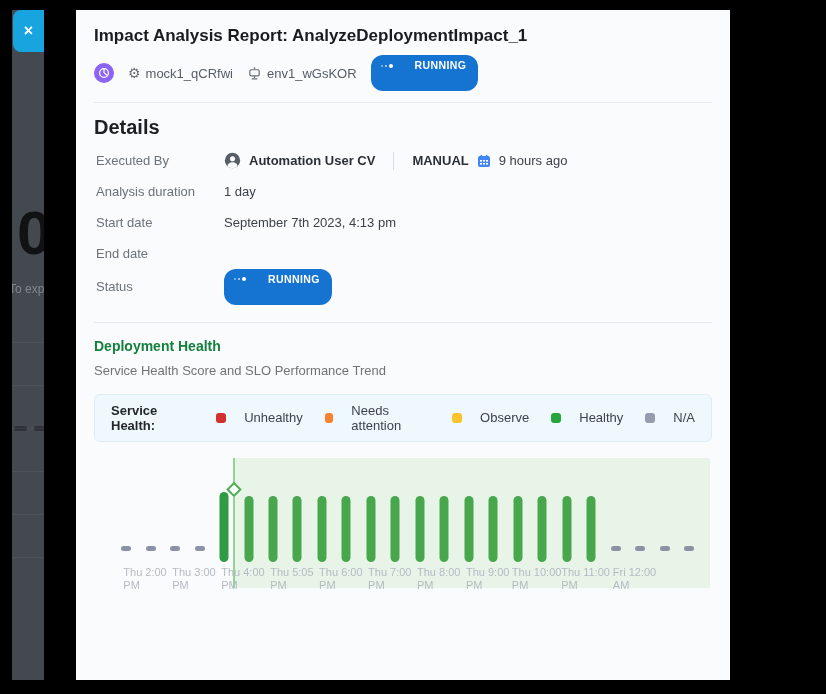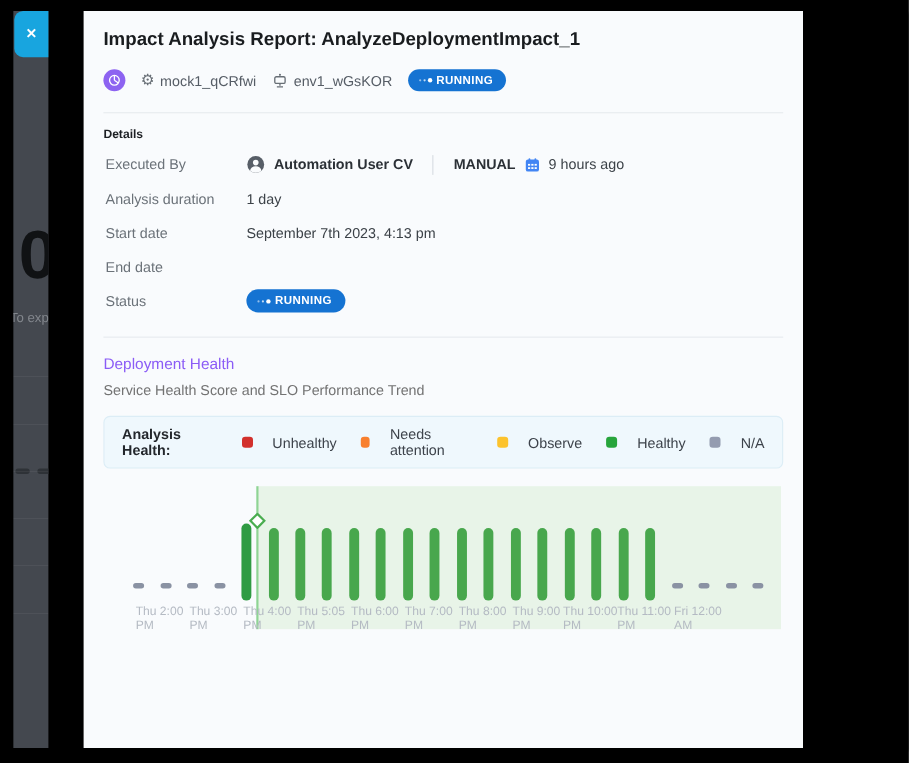--- a/index.html
+++ b/index.html
@@ -23,39 +23,39 @@
       border-radius:8px 0 0 8px;color:#fff;font-size:16px;font-weight:700;cursor:pointer;
       display:flex;align-items:center;justify-content:center;font-family:"Liberation Sans",sans-serif;}
 
   .title{margin:14px 0 0;font-size:17px;line-height:24px;font-weight:700;color:#191c1f;}
 
   .meta-row{margin-top:13px;display:flex;align-items:center;gap:14px;height:24px;}
   .avatar{width:20px;height:20px;border-radius:50%;background:#8d63f1;display:flex;align-items:center;justify-content:center;flex:0 0 auto;}
   .meta-item{display:flex;align-items:center;gap:5px;font-size:13px;color:#565d66;}
   .gear-glyph{font-family:"DejaVu Sans",sans-serif;font-size:14px;color:#686f76;line-height:1;}
 
-  .badge{display:inline-flex;align-items:center;gap:4px;background:#1573d2;color:#fff;border-radius:12px;
-      padding:5px 12px 5px 10px;font-size:10.5px;font-weight:700;letter-spacing:.4px;line-height:1;}
+  .badge{display:inline-flex;align-items:center;gap:22px;background:#1573d2;color:#fff;border-radius:12px;
+      padding:5px 12px 20px 10px;font-size:10.5px;font-weight:700;letter-spacing:.4px;line-height:1;}
   .dots{display:inline-flex;align-items:center;gap:2px;}
   .dots i{display:block;border-radius:50%;background:#fff;}
   .dots i:nth-child(1){width:2px;height:2px;opacity:.55;}
   .dots i:nth-child(2){width:2px;height:2px;opacity:.75;}
   .dots i:nth-child(3){width:4px;height:4px;opacity:1;}
 
   .hdiv{border:none;border-top:1px solid #e7eaee;margin:17px 0 0;}
 
-  .sec-heading{margin:13px 0 6px;font-size:11px;font-weight:700;color:#1c1f23;}
+  .sec-heading{margin:13px 0 6px;font-size:20px;font-weight:700;color:#1c1f23;}
 
   .detail-row{display:flex;align-items:center;min-height:31px;font-size:13px;}
   .detail-label{width:128px;flex:0 0 auto;color:#6b7279;padding-left:2px;}
   .detail-value{color:#3c4248;display:flex;align-items:center;gap:8px;}
   .strong{font-weight:700;color:#2b3036;}
   .vdiv{width:1px;height:18px;background:#d8dce1;margin:0 10px;}
 
-  .dh-heading{margin:15px 0 0;font-size:14px;font-weight:400;color:#8b5cf6;}
+  .dh-heading{margin:15px 0 0;font-size:14px;font-weight:700;color:#15803d;}
   .dh-sub{margin:9px 0 0;font-size:13px;color:#737373;}
 
   .legend-bar{margin-top:16px;display:inline-flex;align-items:center;gap:22px;background:#eff8fd;
       border:1px solid #dcedf6;border-radius:6px;padding:8px 16px;font-size:13px;color:#3d434b;}
   .legend-title{font-weight:700;color:#23272c;}
   .legend-item{display:inline-flex;align-items:center;gap:18px;}
   .swatch{width:10px;height:10px;border-radius:3px;display:inline-block;}
 
   .chart{position:relative;margin-top:16px;height:140px;}
   .band{position:absolute;top:0;height:130px;background:var(--c-band,#e8f4e8);z-index:0;}
@@ -191,21 +191,21 @@
           </span>
         </div>
 
         <hr class="hdiv">
 
         <h3 class="dh-heading">Deployment Health</h3>
         <div class="dh-sub">Service Health Score and SLO Performance Trend</div>
 
         <div>
           <div class="legend-bar">
-            <span class="legend-title">Analysis Health:</span>
+            <span class="legend-title">Service Health:</span>
 
           <span class="legend-item">
                 <span class="swatch" style="background: rgb(210, 48, 44);"></span>
                 <span>Unhealthy</span>
               </span>
               <span class="legend-item">
                 <span class="swatch" style="background: rgb(248, 128, 46);"></span>
                 <span>Needs attention</span>
               </span>
               <span class="legend-item">

